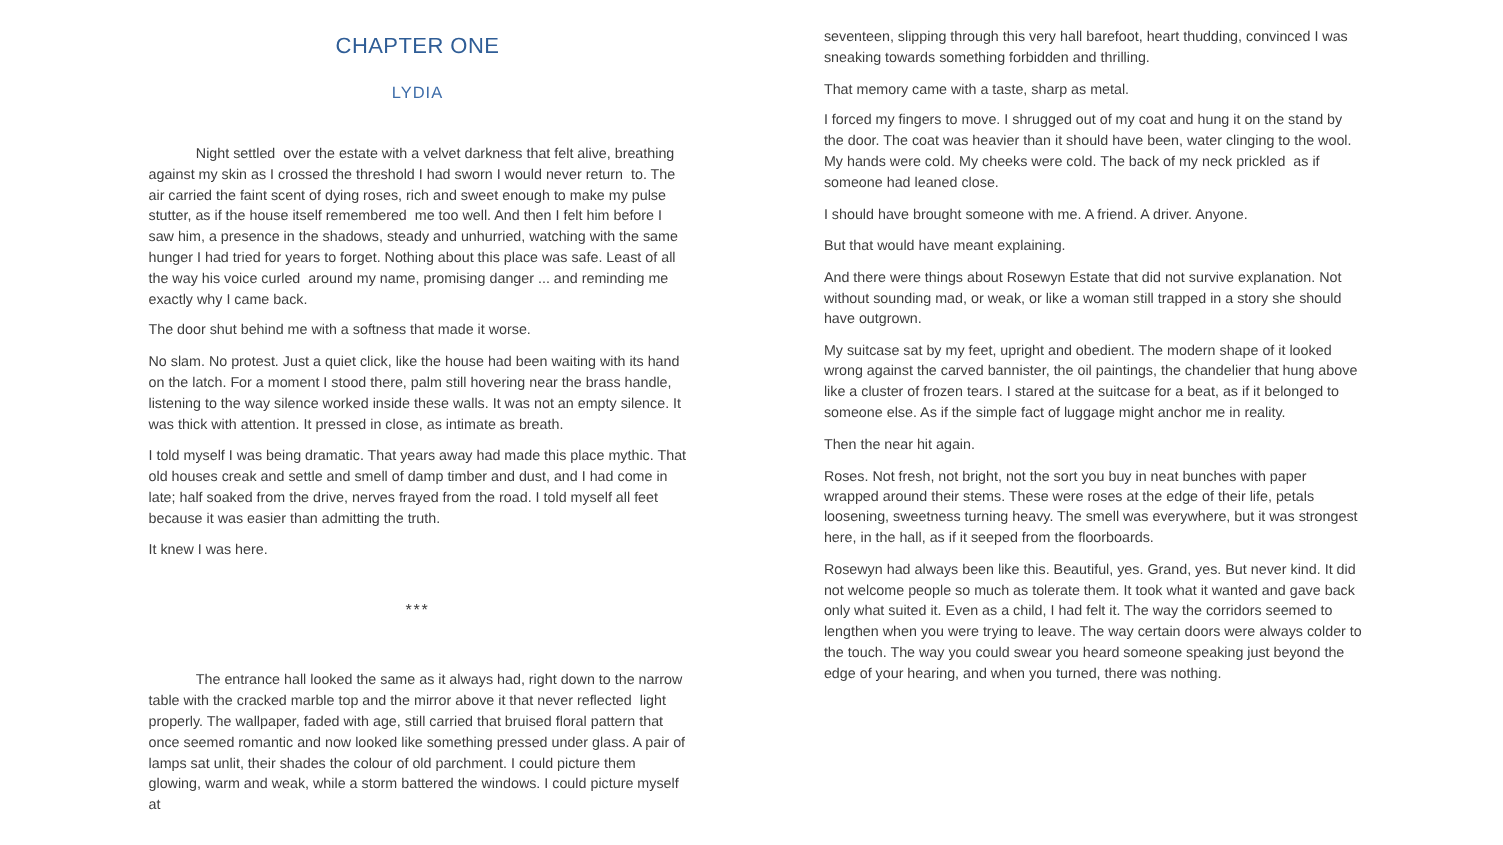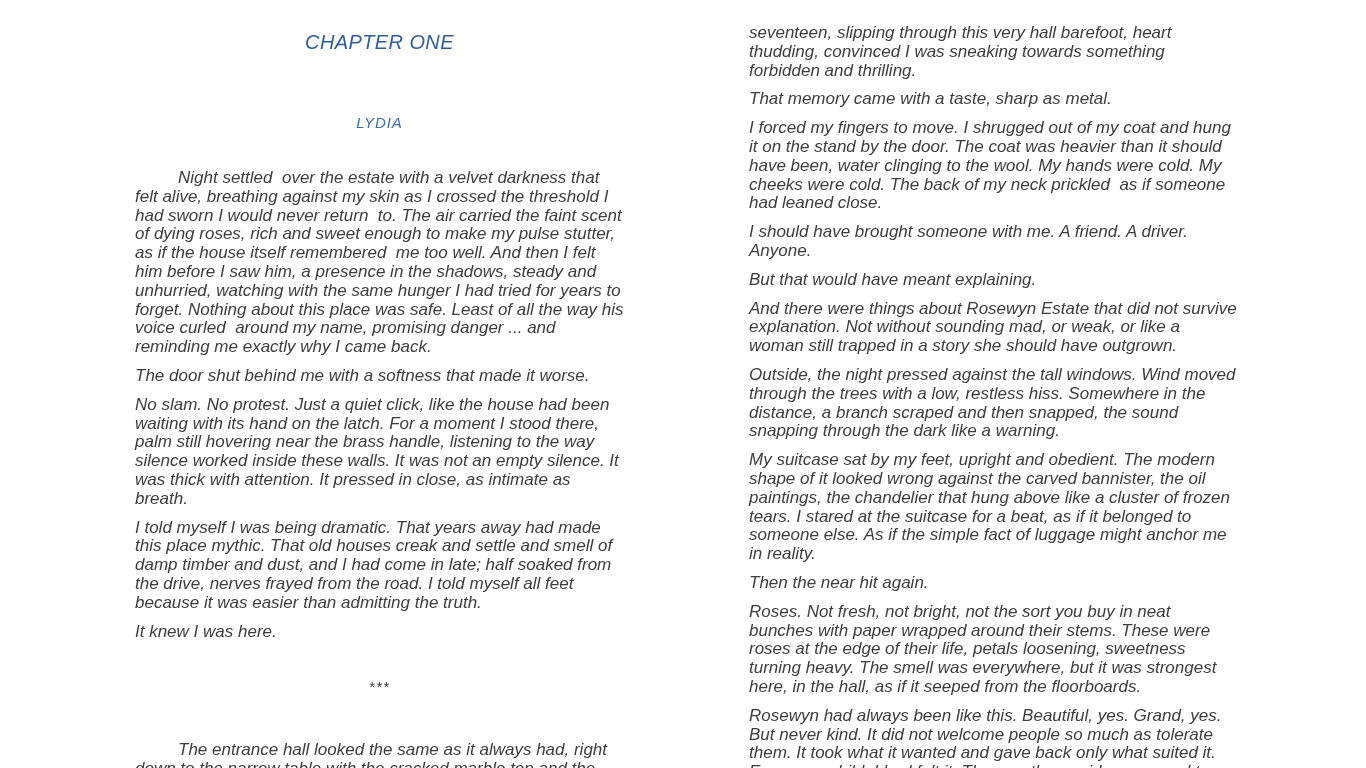--- a/index.html
+++ b/index.html
@@ -16,50 +16,49 @@
     height: 768px;
     background: var(--page-bg);
     overflow: hidden;
     font-family: "Liberation Sans", sans-serif;
   }
   .canvas {
     position: relative;
     width: 1366px;
     height: 768px;
     background: var(--page-bg);
-    font-style: italic;
   }
   .page {
     position: absolute;
     top: 0;
   }
   .page-left  { left: 135px; width: 489px; }
   .page-right { left: 749px; width: 489px; top: 24px; }
 
   .chapter-title {
     margin: 31px 0 0 0;
     font-size: 20px;
     font-weight: 400;
     letter-spacing: 0.4px;
     text-align: center;
     color: var(--heading-color);
   }
   .chapter-subtitle {
-    margin: 60px 0 0 0;
+    margin: 22px 0 0 0;
     font-size: 15px;
     font-weight: 400;
     letter-spacing: 0.9px;
     text-align: center;
     color: var(--subtitle-color);
   }
   .page-left .body-blocks { margin-top: 38px; }
 
   .para {
     margin: 0 0 10px 0;
-    font-size: 17px;
+    font-size: 13px;
     line-height: 18.8px;
     color: var(--body-color);
     text-align: left;
     white-space: pre-wrap;
   }
   .para.indent { text-indent: 43px; }
 
   .separator {
     margin: 37px 0 44px 0;
     font-size: 14.7px;
@@ -89,21 +88,20 @@
   </section>
 
   <section class="page page-right">
     <div class="body-blocks">
         <p class="para">seventeen, slipping through this very hall barefoot, heart thudding, convinced I was sneaking towards something forbidden and thrilling.</p>
         <p class="para">That memory came with a taste, sharp as metal.</p>
         <p class="para">I forced my fingers to move. I shrugged out of my coat and hung it on the stand by the door. The coat was heavier than it should have been, water clinging to the wool. My hands were cold. My cheeks were cold. The back of my neck prickled  as if someone had leaned close.</p>
         <p class="para">I should have brought someone with me. A friend. A driver. Anyone.</p>
         <p class="para">But that would have meant explaining.</p>
         <p class="para">And there were things about Rosewyn Estate that did not survive explanation. Not without sounding mad, or weak, or like a woman still trapped in a story she should have outgrown.</p>
-        <p class="para">Outside, the night pressed against the tall windows. Wind moved through the trees with a low, restless hiss. Somewhere in the distance, a branch scraped and then snapped, the sound snapping through the dark like a warning.</p>
         <p class="para">My suitcase sat by my feet, upright and obedient. The modern shape of it looked wrong against the carved bannister, the oil paintings, the chandelier that hung above like a cluster of frozen tears. I stared at the suitcase for a beat, as if it belonged to someone else. As if the simple fact of luggage might anchor me in reality.</p>
         <p class="para">Then the near hit again.</p>
         <p class="para">Roses. Not fresh, not bright, not the sort you buy in neat bunches with paper wrapped around their stems. These were roses at the edge of their life, petals loosening, sweetness turning heavy. The smell was everywhere, but it was strongest here, in the hall, as if it seeped from the floorboards.</p>
         <p class="para">Rosewyn had always been like this. Beautiful, yes. Grand, yes. But never kind. It did not welcome people so much as tolerate them. It took what it wanted and gave back only what suited it. Even as a child, I had felt it. The way the corridors seemed to lengthen when you were trying to leave. The way certain doors were always colder to the touch. The way you could swear you heard someone speaking just beyond the edge of your hearing, and when you turned, there was nothing.</p>
       </div>
   </section>
 
 </div>
 
 </body></html>

